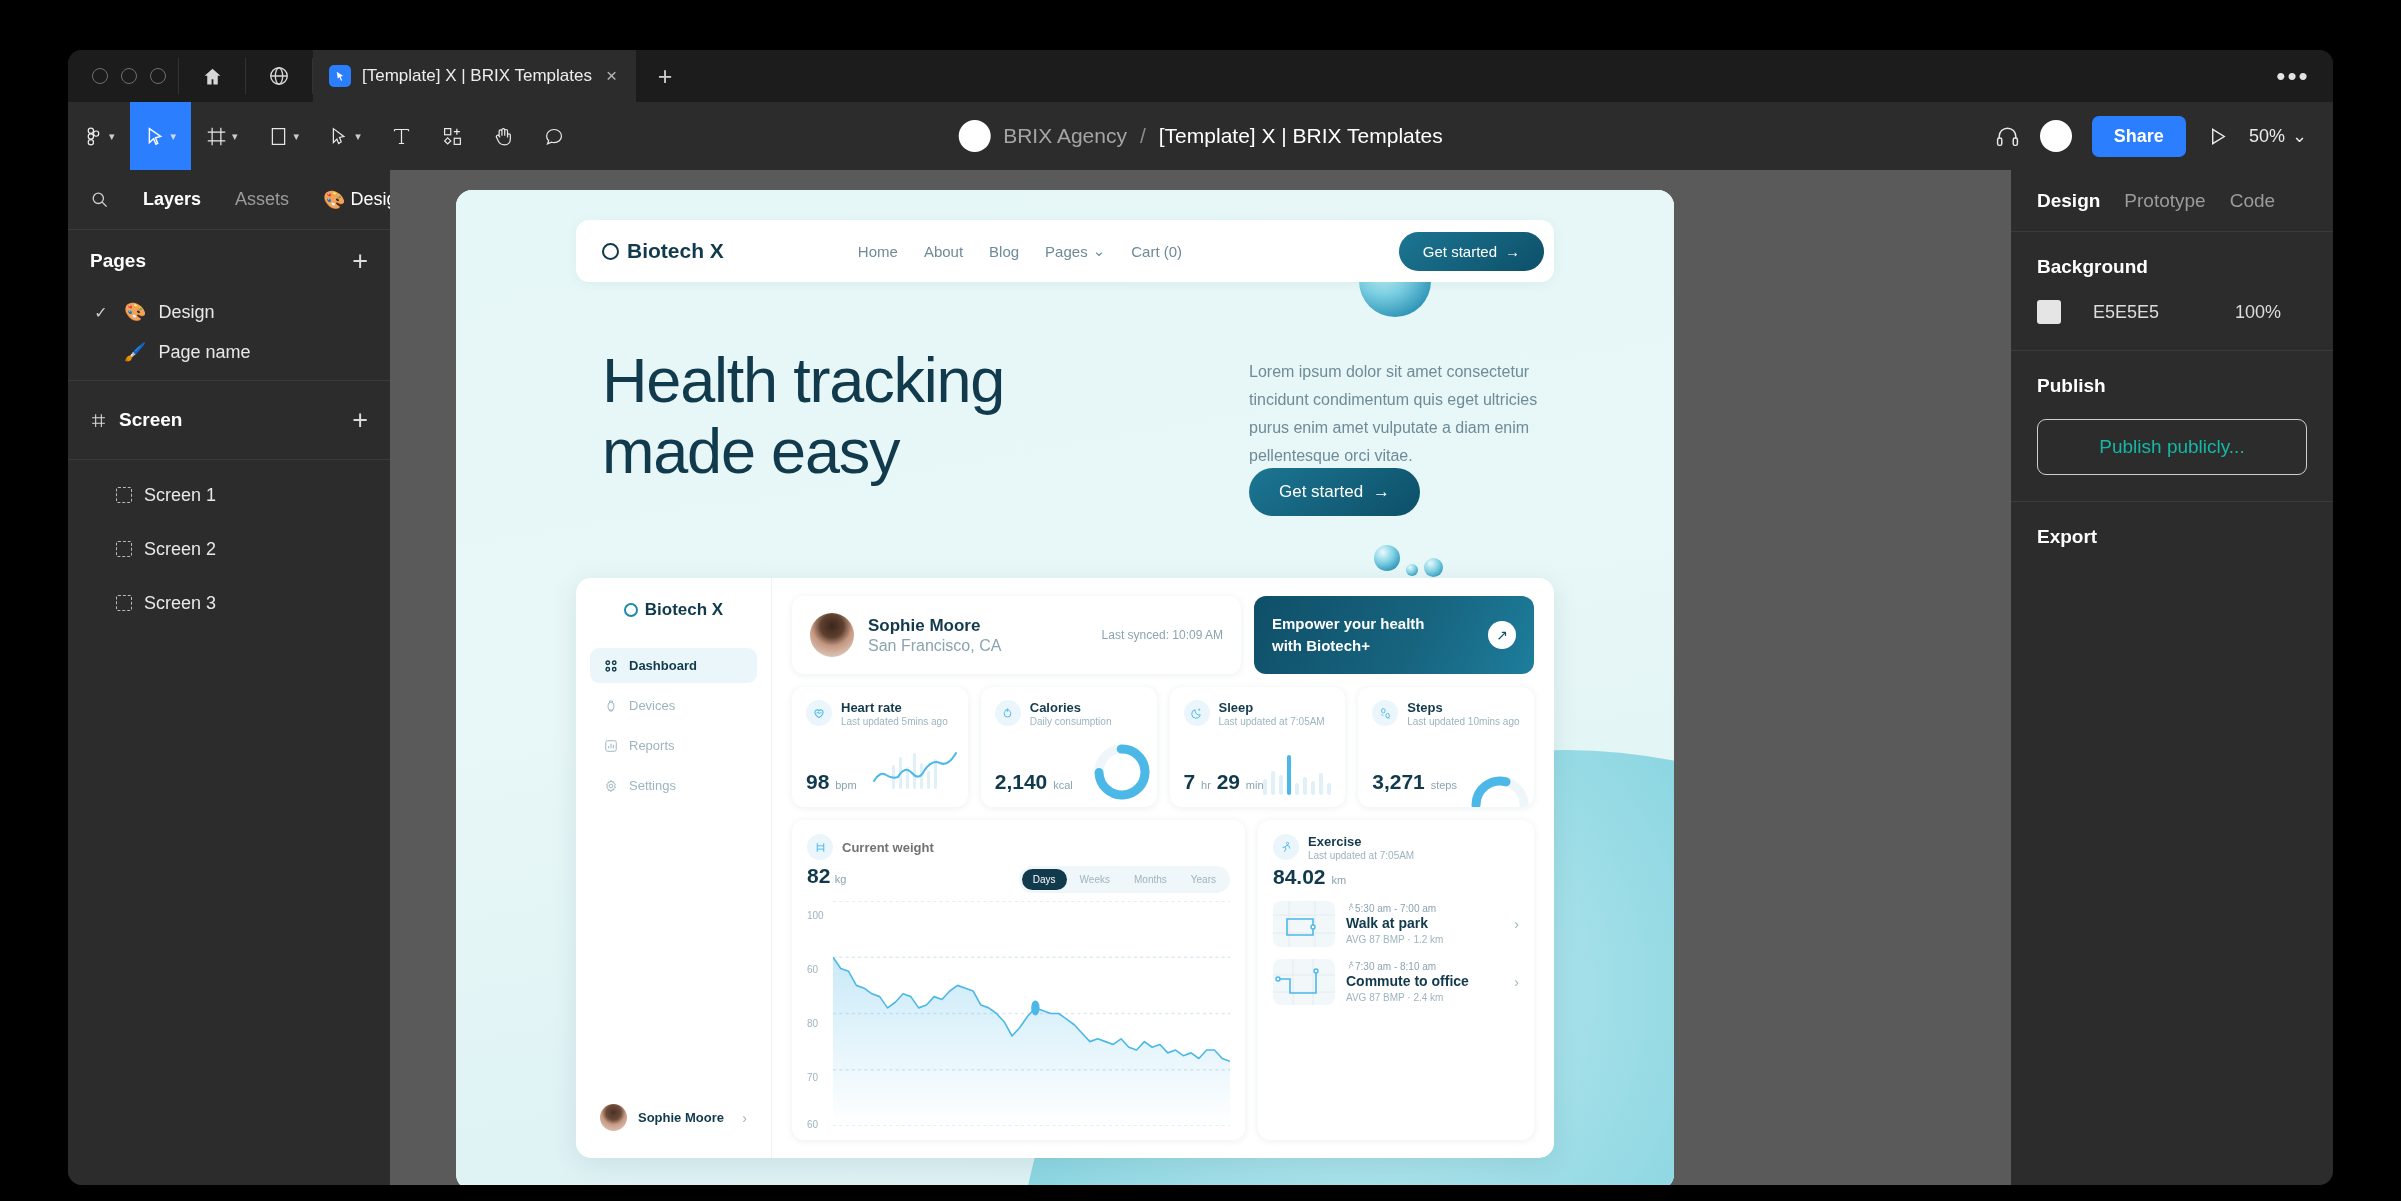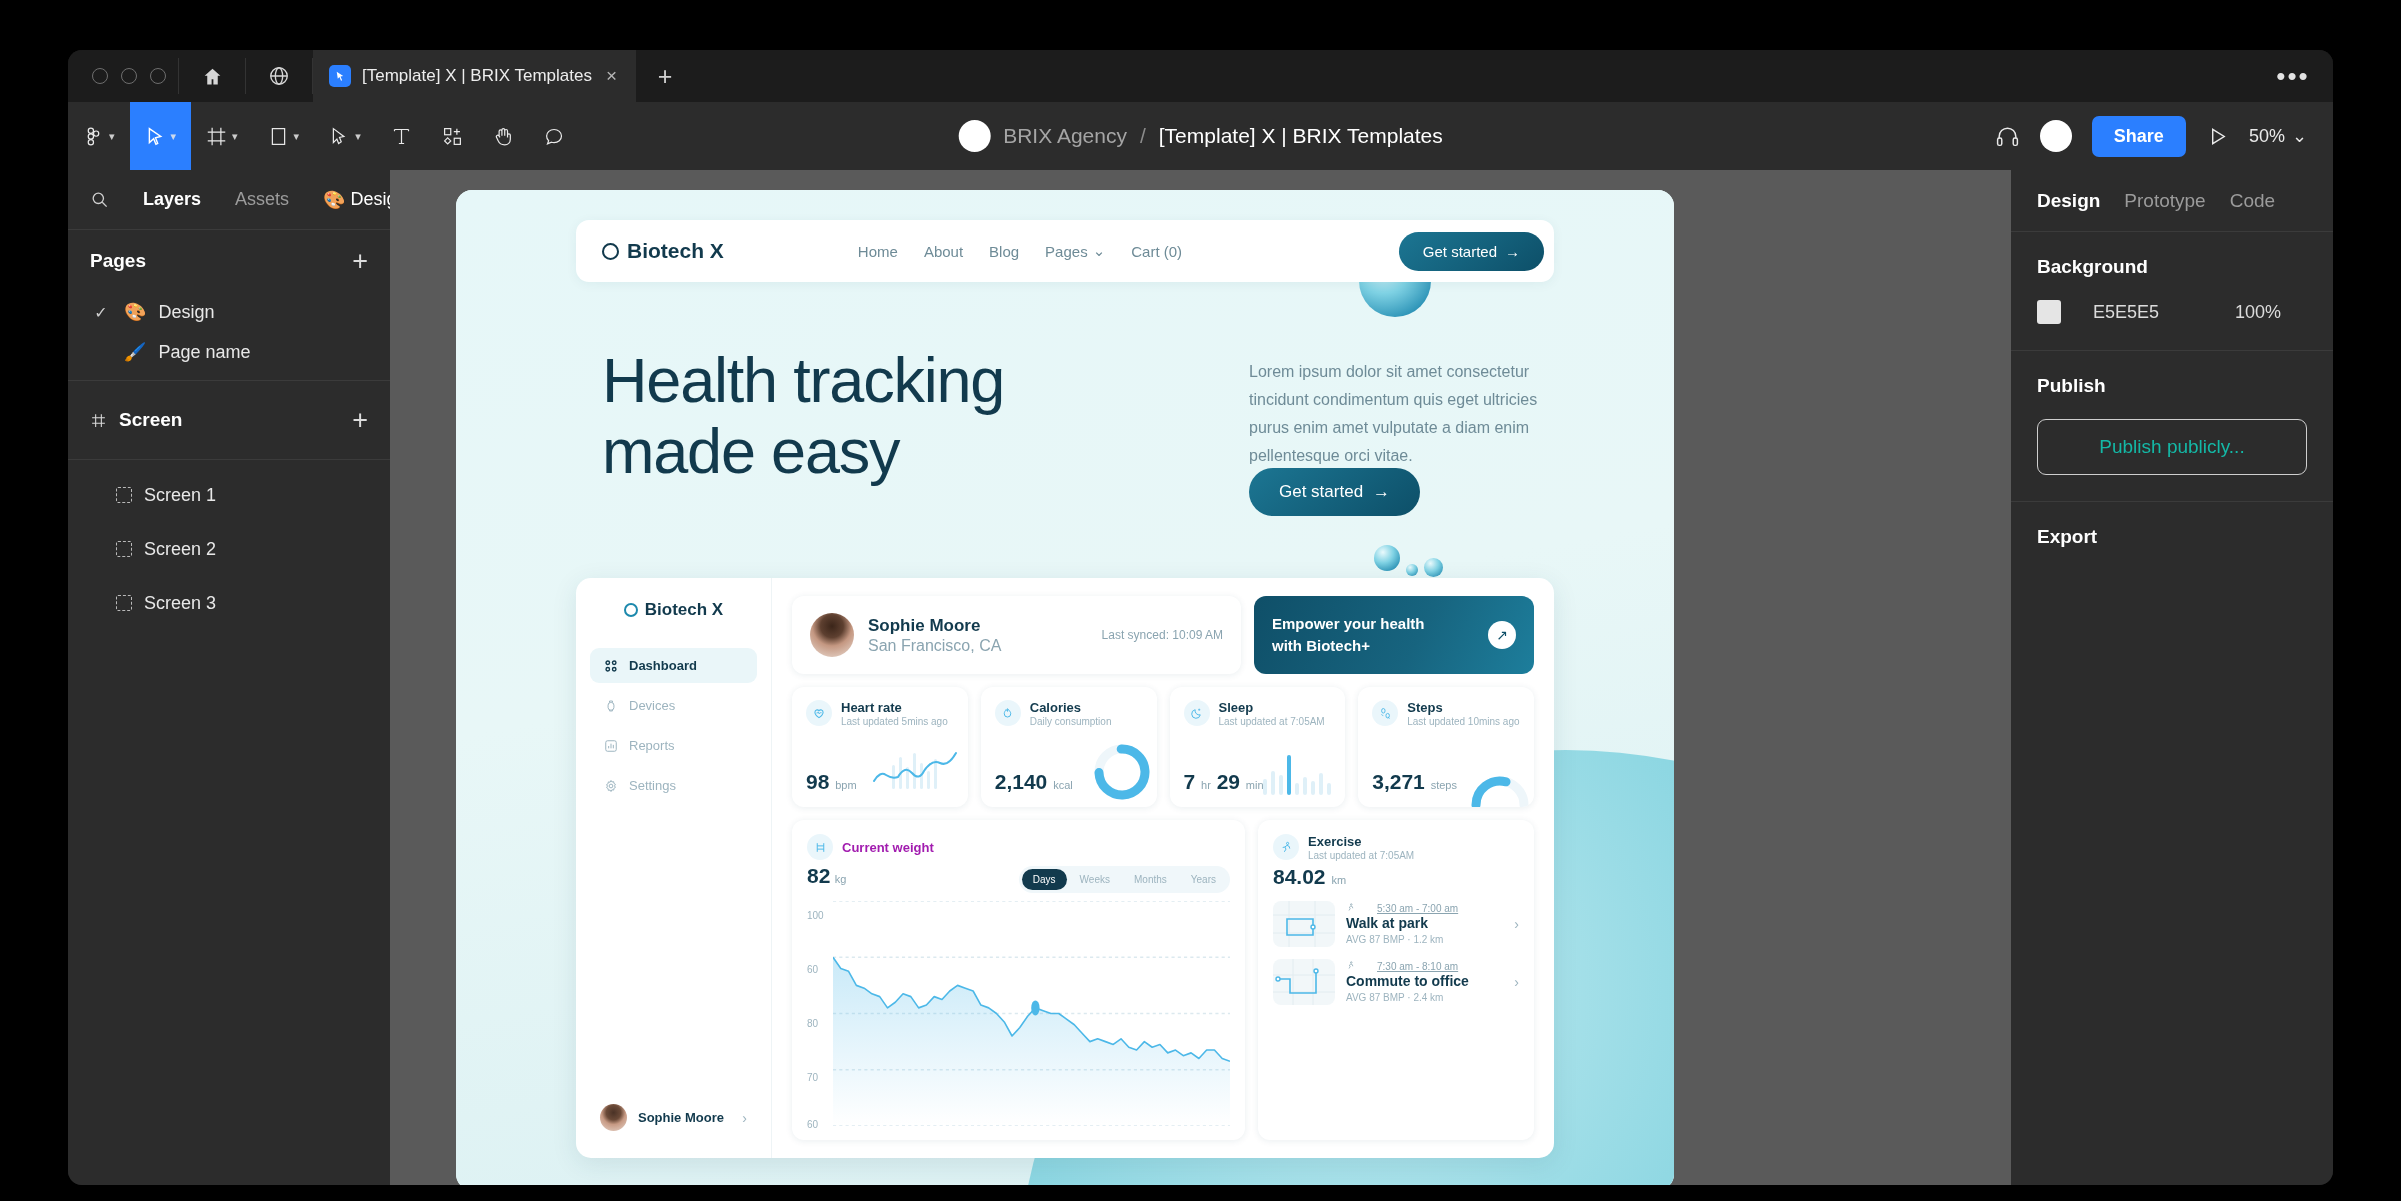--- a/index.html
+++ b/index.html
@@ -236,39 +236,39 @@
   .msub { font-size: 10px; color: #9db4bf; white-space: nowrap; }
   .mval { margin-top: auto; font-size: 21px; color: #123a4d; font-weight: bold; position: relative; z-index: 2; }
   .munit { font-size: 11px; color: #8aa4b0; font-weight: normal; }
   .mviz { position: absolute; right: 8px; bottom: 8px; }
   .botrow { flex: 1; display: flex; gap: 13px; min-height: 0; }
   .wcard {
     flex: 1; background: #fff; border-radius: 12px; padding: 14px 15px;
     box-shadow: 0 1px 7px rgba(20,70,90,.09); display: flex; flex-direction: column; min-width: 0;
   }
   .whead { display: flex; align-items: center; gap: 9px; }
-  .wtitle { font-size: 13px; color: #a21caf; font-weight: bold; }
+  .wtitle { font-size: 13px; color: #737373; font-weight: bold; }
   .wvalrow { display: flex; align-items: baseline; justify-content: space-between; margin-top: 4px; }
   .wval { font-size: 21px; color: #123a4d; font-weight: bold; }
   .segs { display: flex; background: #f0f7fa; border-radius: 15px; padding: 3px; gap: 2px; }
   .seg { font-size: 10px; color: #9db4bf; padding: 5px 11px; border-radius: 12px; cursor: pointer; }
   .seg.active { background: #123a4d; color: #fff; }
   .chartwrap { flex: 1; position: relative; margin-top: 8px; min-height: 0; }
   .ylab { position: absolute; left: 0; font-size: 10px; color: #9db4bf; transform: translateY(-50%); }
   .ecard {
     width: 276px; flex: 0 0 276px; background: #fff; border-radius: 12px; padding: 14px 15px;
     box-shadow: 0 1px 7px rgba(20,70,90,.09); display: flex; flex-direction: column;
   }
   .eval { font-size: 21px; color: #123a4d; font-weight: bold; margin: 4px 0 12px; }
   .eitem { display: flex; align-items: center; gap: 11px; margin-bottom: 12px; cursor: pointer; }
   .emap {
     width: 62px; height: 46px; border-radius: 8px; flex: 0 0 62px;
     background: #f2f7f9; position: relative; overflow: hidden;
   }
-  .etime { font-size: 10px; color: #8aa4b0; display: flex; align-items: center; gap: 22px; text-decoration: underline; }
+  .etime { font-size: 10px; color: #8aa4b0; display: flex; align-items: center; gap: 0; }
   .ename { font-size: 14px; color: #123a4d; font-weight: bold; line-height: 1.4; }
   .emeta { font-size: 10px; color: #9db4bf; }
   
   .right { width: 322px; flex: 0 0 322px; background: #2c2c2c; display: flex; flex-direction: column; }
   .rtabs { height: 62px; display: flex; align-items: center; gap: 24px; padding: 0 26px; border-bottom: 1px solid #3b3b3b; }
   .rtab { font-size: 19px; color: #9b9b9b; cursor: pointer; }
   .rtab.active { color: #fff; font-weight: bold; }
   .rsec { padding: 24px 26px 26px; border-bottom: 1px solid #3b3b3b; }
   .rtitle { color: #fff; font-size: 19px; font-weight: bold; margin-bottom: 22px; }
   .swatchrow { display: flex; align-items: center; gap: 32px; }

